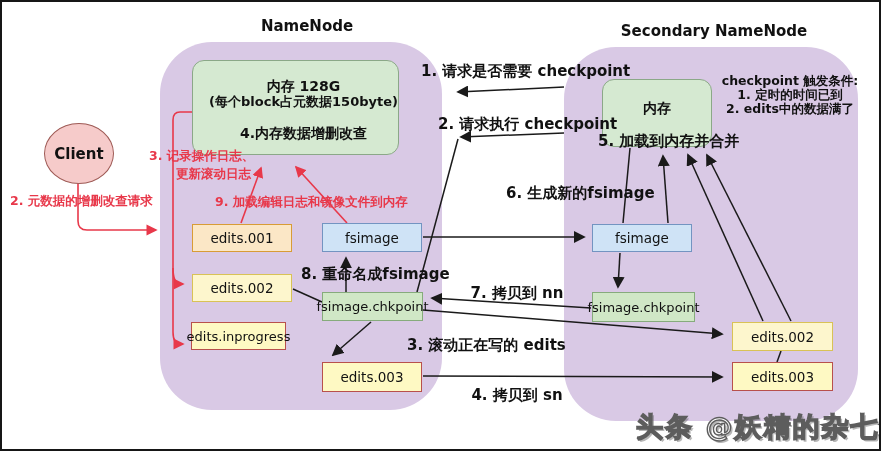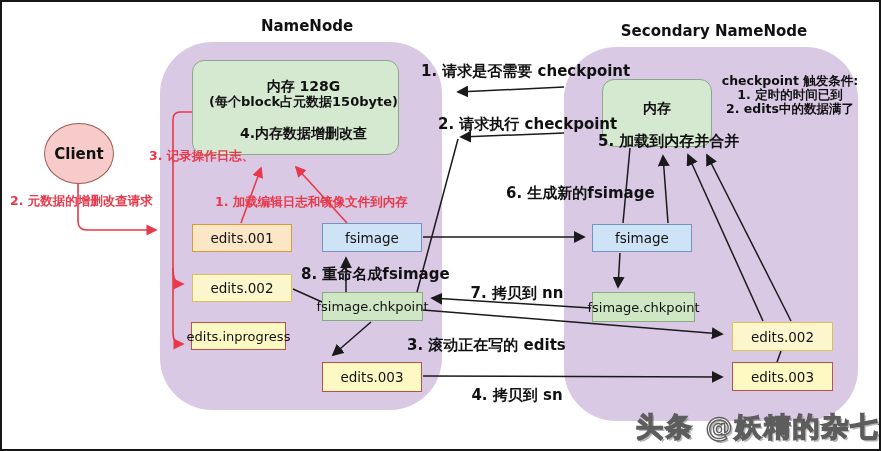--- a/index.html
+++ b/index.html
@@ -149,18 +149,19 @@
   <div class="blabel" style="left:596px;top:130px;width:120px;">5. 加载到内存并合并</div>
   <div class="blabel" style="left:504px;top:182px;width:122px;">6. 生成新的fsimage</div>
   <div class="blabel" style="left:299px;top:263px;width:120px;">8. 重命名成fsimage</div>
   <div class="blabel" style="left:455px;top:282px;width:120px;">7. 拷贝到 nn</div>
   <div class="blabel" style="left:405px;top:334px;width:120px;">3. 滚动正在写的 edits</div>
   <div class="blabel" style="left:455px;top:384px;width:120px;">4. 拷贝到 sn</div>
 
   <div class="rlabel" style="left:8px;top:191px;">2. 元数据的增删改查请求</div>
   <div class="rlabel" style="left:128px;top:145px;width:102px;text-align:right;line-height:18px;margin-left:19px;">
     <div>3. 记录操作日志、</div>
+    <div>更新滚动日志</div>
   </div>
-  <div class="rlabel" style="left:213px;top:192px;">1. 加载编辑日志和镜像文件到内存</div>
+  <div class="rlabel" style="left:213px;top:192px;">9. 加载编辑日志和镜像文件到内存</div>
 
   <div class="watermark">头条 @妖精的杂七杂八.</div>
 
 </div>
 
 </body></html>

